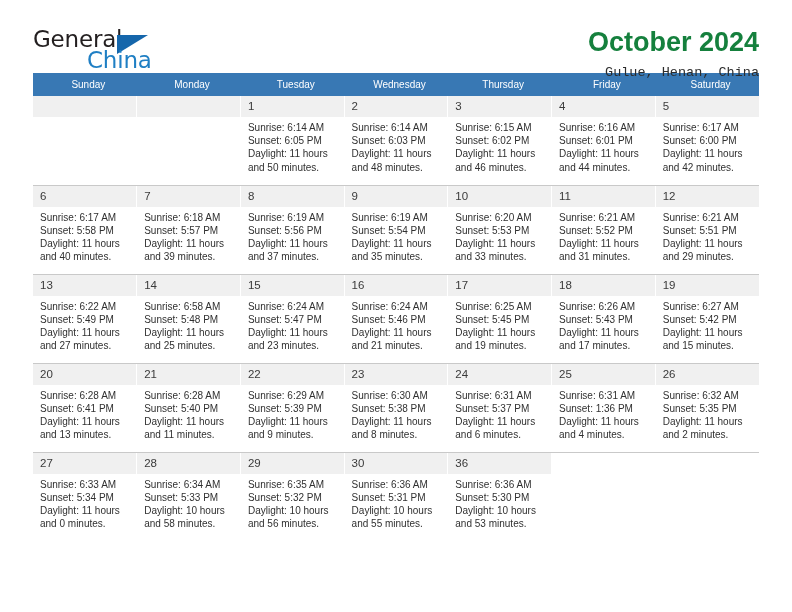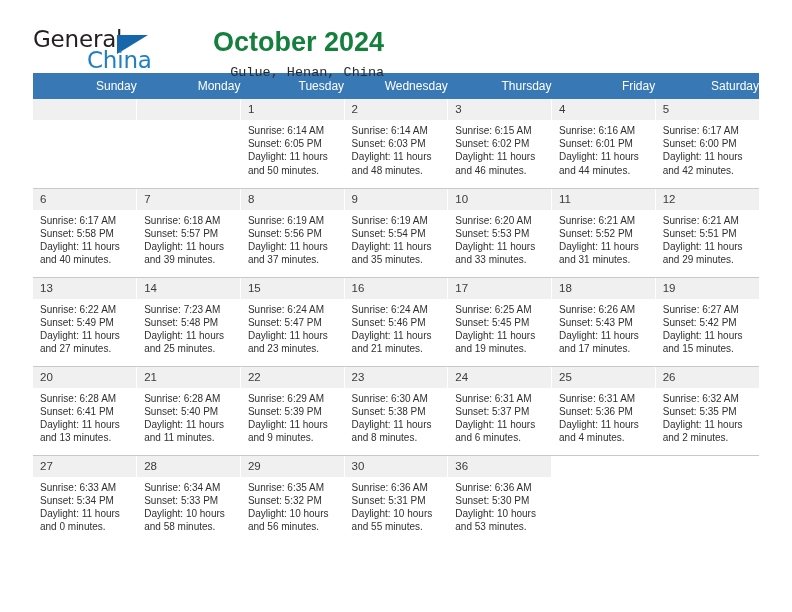--- a/index.html
+++ b/index.html
@@ -19,21 +19,21 @@
     width: 792px;
     height: 612px;
     box-sizing: border-box;
     padding: 0 33px;
   }
 
   
   .header {
     display: flex;
     align-items: flex-start;
-    justify-content: flex-start;
+    justify-content: space-between;
     height: 73px;
     padding-top: 26px;
     box-sizing: border-box;
   }
   .logo {
     position: relative;
     width: 180px;
     height: 48px;
   }
   .logo-general {
@@ -84,23 +84,23 @@
 
   
   .calendar {
     width: 726px;
     border-collapse: collapse;
     table-layout: fixed;
   }
   .calendar th {
     background: #3878b4;
     color: #ffffff;
-    font-size: 12px;
+    font-size: 10px;
     font-weight: normal;
-    text-align: right;
+    text-align: center;
     padding: 6px 0 6px 7px;
     border: none;
     height: 21px;
     box-sizing: border-box;
   }
   .calendar td {
     width: 103.7px;
     height: 89px;
     vertical-align: top;
     padding: 0;
@@ -325,21 +325,21 @@
                 <div>Sunset: 5:49 PM</div>
                 <div>Daylight: 11 hours</div>
                 <div>and 27 minutes.</div>
               </div>
             </div>
           </td>
           <td>
             <div class="cell-inner">
               <div class="daynum">14</div>
               <div class="info">
-                <div>Sunrise: 7:23 AM</div>
+                <div>Sunrise: 6:58 AM</div>
                 <div>Sunset: 5:48 PM</div>
                 <div>Daylight: 11 hours</div>
                 <div>and 25 minutes.</div>
               </div>
             </div>
           </td>
           <td>
             <div class="cell-inner">
               <div class="daynum">15</div>
               <div class="info">
@@ -449,21 +449,21 @@
                 <div>Daylight: 11 hours</div>
                 <div>and 6 minutes.</div>
               </div>
             </div>
           </td>
           <td>
             <div class="cell-inner">
               <div class="daynum">25</div>
               <div class="info">
                 <div>Sunrise: 6:31 AM</div>
-                <div>Sunset: 5:36 PM</div>
+                <div>Sunset: 1:36 PM</div>
                 <div>Daylight: 11 hours</div>
                 <div>and 4 minutes.</div>
               </div>
             </div>
           </td>
           <td>
             <div class="cell-inner">
               <div class="daynum">26</div>
               <div class="info">
                 <div>Sunrise: 6:32 AM</div>

